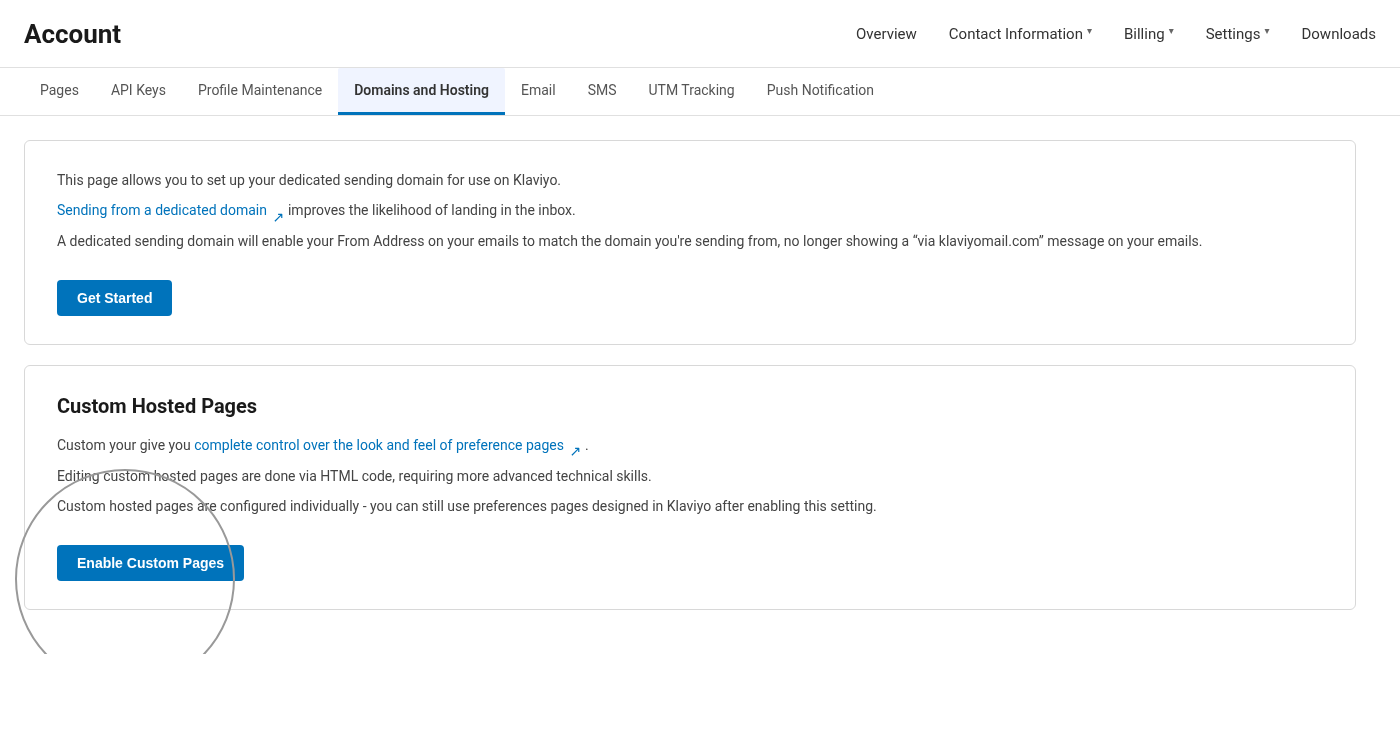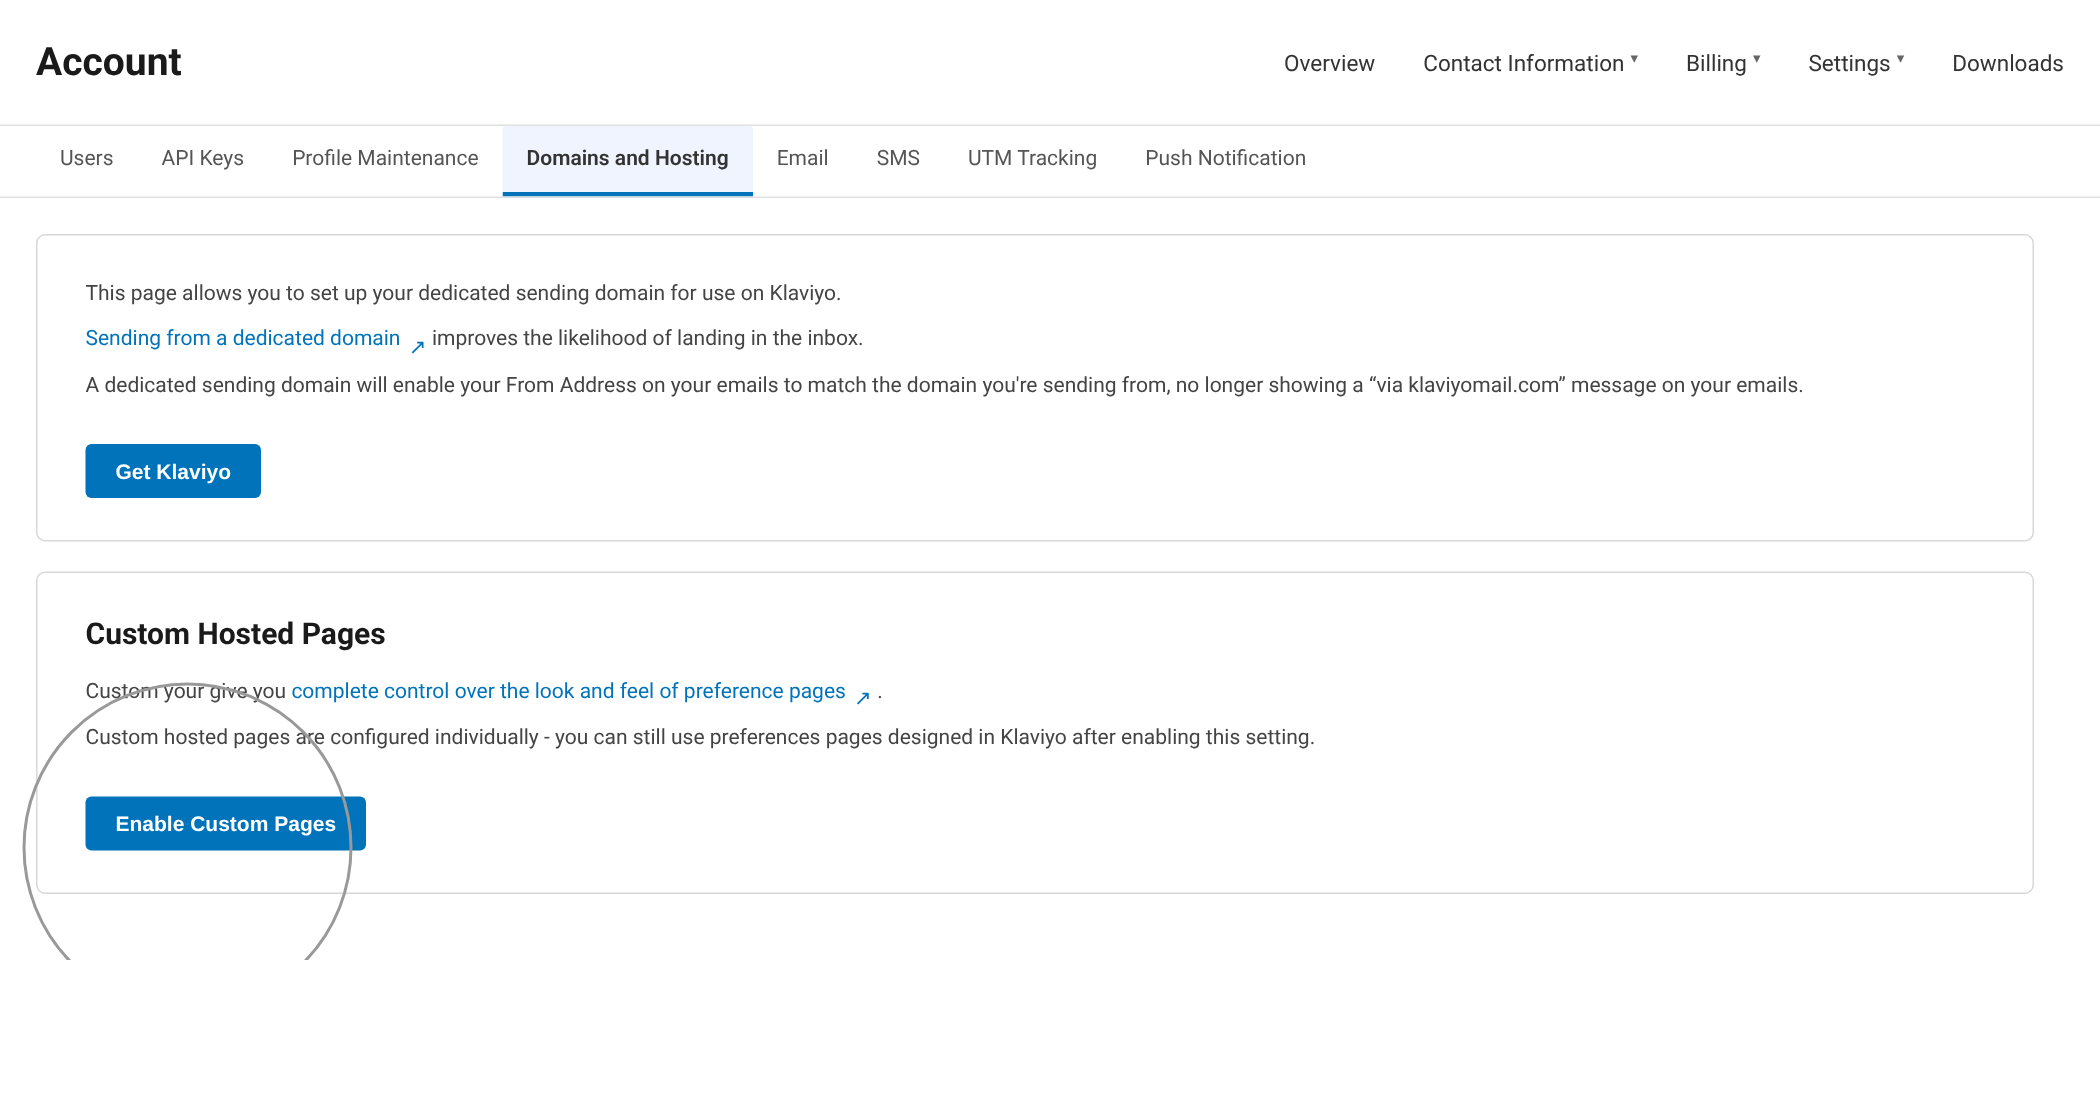--- a/index.html
+++ b/index.html
@@ -3,21 +3,21 @@
   <meta charset="utf-8">
   <style>
     * { box-sizing: border-box; margin: 0; padding: 0; }
     body { font-family: -apple-system, BlinkMacSystemFont, 'Segoe UI', Roboto, sans-serif; background: #fff; color: #333; font-size: 14px; }
 
     
     .top-nav {
       display: flex;
       align-items: center;
       padding: 0 24px;
-      height: 84px;
+      height: 68px;
       border-bottom: 1px solid #e0e0e0;
       background: #fff;
     }
     .top-nav-logo {
       font-size: 26px;
       font-weight: 700;
       color: #1a1a1a;
       margin-right: auto;
     }
     .top-nav-links {
@@ -157,21 +157,21 @@
       <span>Settings</span>
       <span class="caret">▾</span>
     </a>
     <a class="top-nav-link">
       <span>Downloads</span>
     </a>
   </div>
 </nav>
 
 <nav class="sub-nav">
-  <div class="sub-nav-item">Users</div>
+  <div class="sub-nav-item">Pages</div>
   <div class="sub-nav-item">API Keys</div>
   <div class="sub-nav-item">Profile Maintenance</div>
   <div class="sub-nav-item active">Domains and Hosting</div>
   <div class="sub-nav-item">Email</div>
   <div class="sub-nav-item">SMS</div>
   <div class="sub-nav-item">UTM Tracking</div>
   <div class="sub-nav-item">Push Notification</div>
 </nav>
 
 <div class="main-content">
@@ -182,33 +182,34 @@
         <span>This page allows you to set up your dedicated sending domain for use on Klaviyo.</span>
       </p>
       <p>
         <a href="#">
           <span>Sending from a dedicated domain</span>
           <span class="external-icon">↗</span>
         </a><span> improves the likelihood of landing in the inbox.</span>
       </p>
       <p>A dedicated sending domain will enable your From Address on your emails to match the domain you're sending from, no longer showing a “via klaviyomail.com” message on your emails.</p>
     </div>
-    <button class="btn-primary">Get Klaviyo</button>
+    <button class="btn-primary">Get Started</button>
   </div>
 
   <div class="card circle-overlay-wrapper">
     <div class="card-title">Custom Hosted Pages</div>
     <div class="card-body">
       <p>
         <span>Custom your give you</span>
         <a href="#">
           <span>complete control over the look and feel of preference pages</span>
           <span class="external-icon">↗</span>
         </a><span>.</span>
       </p>
+      <p>Editing custom hosted pages are done via HTML code, requiring more advanced technical skills.</p>
       <p>Custom hosted pages are configured individually - you can still use preferences pages designed in Klaviyo after enabling this setting.</p>
     </div>
     <button class="btn-primary">Enable Custom Pages</button>
     
     <div class="circle-highlight"></div>
   </div>
 
 </div>
 
 </body></html>

